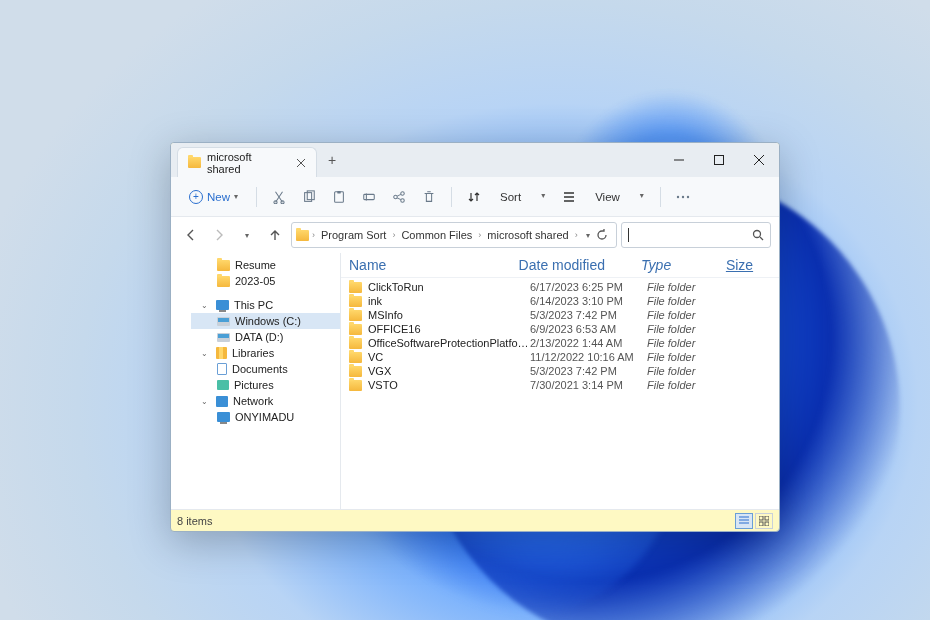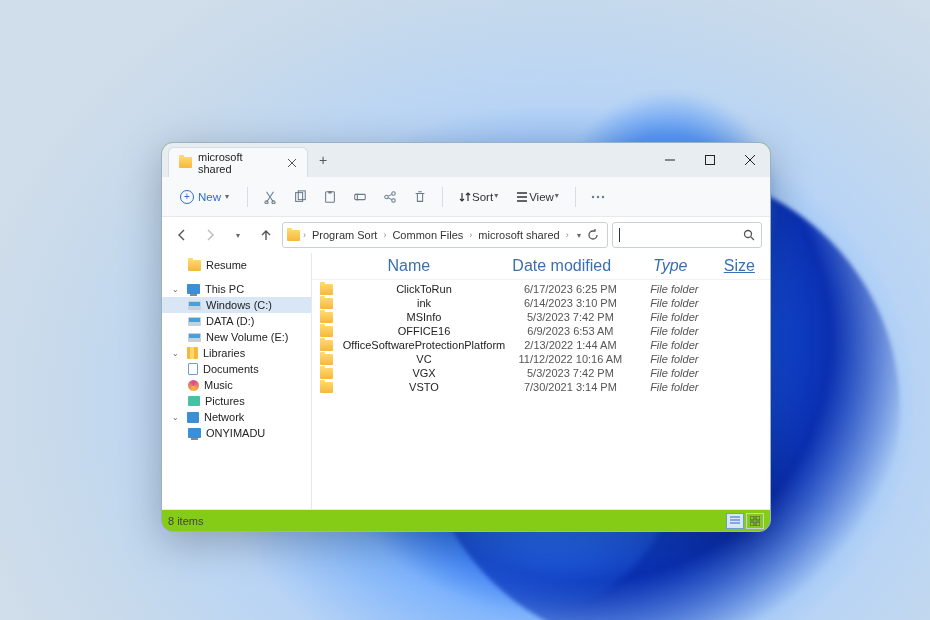--- a/index.html
+++ b/index.html
@@ -13,25 +13,25 @@
   }
   .swirl { position: absolute; border-radius: 50%; }
   .s1 { width: 480px; height: 480px; left: 420px; top: 170px; background: radial-gradient(circle at 35% 35%, #4a8fff 0%, #1a5ff0 30%, #0a2fb0 55%, transparent 75%); filter: blur(2px); }
   .s2 { width: 340px; height: 340px; left: 340px; top: 280px; background: radial-gradient(circle at 60% 40%, #6aa5ff 0%, #2a6ff0 35%, transparent 70%); filter: blur(3px); }
   .s3 { width: 220px; height: 220px; left: 560px; top: 90px; background: radial-gradient(circle at 50% 50%, #8ab8ff 0%, #4a8ff5 40%, transparent 70%); filter: blur(4px); opacity: 0.9; }
   .s4 { width: 180px; height: 180px; left: 250px; top: 350px; background: radial-gradient(circle at 50% 50%, #5a95ff 0%, #2a5fd0 40%, transparent 70%); filter: blur(3px); opacity: 0.8; }
 
   
   .window {
     position: absolute;
-    left: 161px; top: 142px;
+    left: 170px; top: 142px;
     width: 610px; height: 390px;
-    background: #84cc16;
+    background: #fef9c3;
     border: 1px solid #9bb0c4;
-    border-radius: 12px;
+    border-radius: 4px;
     box-shadow: 0 10px 40px rgba(0,0,0,0.25);
     display: flex; flex-direction: column;
     overflow: hidden;
   }
   
   
   .titlebar {
     height: 34px; display: flex; align-items: stretch;
     background: #e8edf2;
   }
@@ -49,21 +49,21 @@
   
   
   .toolbar {
     height: 40px; display: flex; align-items: center; gap: 2px;
     padding: 0 8px; background: #f7f9fb; border-bottom: 1px solid #e5e9ee;
   }
   .tb-new { display: flex; align-items: center; gap: 4px; padding: 4px 10px; border-radius: 4px; cursor: pointer; color: #2a6fcf; font-size: 11.5px; }
   .tb-new .plus { width: 14px; height: 14px; border: 1.2px solid #2a6fcf; border-radius: 50%; display: flex; align-items: center; justify-content: center; font-size: 10px; line-height: 1; }
   .tb-sep { width: 1px; height: 20px; background: #d5dde5; margin: 0 6px; }
   .tb-icon { width: 28px; height: 28px; display: flex; align-items: center; justify-content: center; color: #6a7a8a; cursor: pointer; border-radius: 4px; }
-  .tb-text { display: flex; align-items: flex-start; gap: 1px; padding: 4px 8px; font-size: 11.5px; color: #333; cursor: pointer; border-radius: 4px; }
+  .tb-text { display: flex; align-items: flex-start; gap: 20px; padding: 4px 8px; font-size: 11.5px; color: #333; cursor: pointer; border-radius: 4px; }
   .chev { font-size: 8px; color: #666; }
   
   
   .addressrow {
     height: 36px; display: flex; align-items: center; gap: 4px;
     padding: 0 8px; background: #fff;
   }
   .nav-btn { width: 24px; height: 24px; display: flex; align-items: center; justify-content: center; color: #555; cursor: pointer; border-radius: 3px; }
   .nav-btn.disabled { color: #bbb; cursor: default; }
   .addressbar { flex: 1; height: 26px; border: 1px solid #c8d0d9; border-radius: 3px; display: flex; align-items: center; padding: 0 4px; font-size: 11px; color: #333; gap: 2px; }
@@ -72,21 +72,21 @@
   .addr-tail { margin-left: auto; display: flex; align-items: center; gap: 6px; padding-right: 4px; }
   .searchbox { width: 150px; height: 26px; border: 1px solid #c8d0d9; border-radius: 3px; display: flex; align-items: center; padding: 0 6px; font-size: 11px; color: #888; }
   .searchbox .caret { width: 1px; height: 14px; background: #333; animation: blink 1s infinite; }
   .searchbox .sicon { margin-left: auto; color: #555; }
   @keyframes blink { 50% { opacity: 0; } }
   
   
   .body { flex: 1; display: flex; overflow: hidden; background: #fff; }
   
   
-  .navpane { width: 150px; border-right: 1px solid #e5e9ee; padding: 4px 0; overflow: hidden; font-size: 11px; }
+  .navpane { width: 150px; border-right: 1px solid #e5e9ee; padding: 4px 0; overflow: hidden; font-size: 11px; margin-left: 20px; }
   .nav-item { display: flex; align-items: center; gap: 5px; padding: 2px 6px 2px 22px; cursor: pointer; white-space: nowrap; color: #222; }
   .nav-item.l1 { padding-left: 10px; font-weight: 400; }
   .nav-item.l2 { padding-left: 26px; }
   .nav-item.selected { background: #d8e6f5; }
   .nav-gap { height: 8px; }
   .folder-ico { width: 13px; height: 11px; background: linear-gradient(#ffd76a,#f5b83d); border-radius: 1px; position: relative; }
   .folder-ico::before { content:''; position:absolute; top:-2px; left:0; width:5px; height:3px; background:#ffd76a; border-radius:1px 1px 0 0; }
   .pc-ico { width: 13px; height: 10px; background: #3a8fd6; border-radius: 1px; position: relative; }
   .pc-ico::after { content:''; position:absolute; bottom:-2px; left:3px; width:7px; height:2px; background:#888; }
   .drive-ico { width: 13px; height: 9px; background: #c8d0d9; border-radius: 1px; position: relative; }
@@ -94,27 +94,27 @@
   .lib-ico { width: 11px; height: 12px; background: linear-gradient(90deg,#f5b83d 0 30%,#ffd76a 30% 65%,#f5b83d 65%); border-radius:1px; }
   .doc-ico { width:10px; height:12px; background:#fff; border:1px solid #6a9fd6; border-radius:1px; }
   .mus-ico { width:11px; height:11px; border-radius:50%; background: conic-gradient(#d64a8f,#f5b83d,#d64a8f); }
   .pic-ico { width:12px; height:10px; background:#4abfa6; border-radius:1px; }
   .vid-ico { width:12px; height:10px; background:#7a6fd6; border-radius:1px; }
   .net-ico { width:12px; height:11px; background:#3a8fd6; border-radius:1px; position:relative; }
   .tiny-chev { font-size: 8px; color: #666; width: 10px; display: inline-block; }
   
   
   .content { flex: 1; display: flex; flex-direction: column; overflow: hidden; }
-  .col-headers { display: flex; padding: 4px 6px 4px 8px; border-bottom: 1px solid #eef1f5; font-size: 16px; color: #3a6fb0; text-align: center; }
+  .col-headers { display: flex; padding: 4px 6px 4px 8px; border-bottom: 1px solid #eef1f5; font-size: 14px; color: #3a6fb0; }
   .col-headers div { cursor: pointer; }
   .c-name { width: 180px; }
   .c-date { width: 130px; }
   .c-type { width: 90px; font-style: italic; }
   .c-size { width: 50px; text-decoration: underline; }
-  .rows { flex: 1; overflow: auto; padding: 2px 0; text-align: center; }
+  .rows { flex: 1; overflow: auto; padding: 2px 0; }
   .row { display: flex; align-items: center; padding: 1px 6px 1px 8px; font-size: 11px; color: #222; cursor: pointer; }
   .row .folder-ico { margin-right: 6px; flex-shrink: 0; }
   .row .c-name { white-space: nowrap; overflow: hidden; text-overflow: ellipsis; }
   .row .c-type, .row .c-date { color: #555; }
   
   
   .statusbar { height: 22px; border-top: 1px solid #e5e9ee; display: flex; align-items: center; padding: 0 6px; font-size: 11px; color: #444; }
   .view-toggle { margin-left: auto; display: flex; gap: 2px; }
   .vt-btn { width: 18px; height: 16px; border: 1px solid #c8d0d9; display: flex; align-items: center; justify-content: center; cursor: pointer; font-size: 9px; color: #555; }
   .vt-btn.active { background: #d8e6f5; border-color: #6a9fd6; color: #2a6fcf; }
@@ -282,50 +282,46 @@
     </div>
   </div>
 
   <div class="body">
 
     <div class="navpane">
       <div class="nav-item l2">
           <span class="folder-ico"></span>
           <span>Resume</span>
         </div>
+      <div class="nav-item l2">
+          <span class="folder-ico"></span>
+          <span>2023-05</span>
+        </div>
       <div class="nav-gap"></div>
       <div class="nav-item l1">
           <span class="tiny-chev">⌄</span>
           <span class="pc-ico"></span>
           <span>This PC</span>
         </div>
       <div class="nav-item l2 selected">
           <span class="drive-ico"></span>
           <span>Windows (C:)</span>
         </div>
       <div class="nav-item l2">
           <span class="drive-ico"></span>
           <span>DATA (D:)</span>
         </div>
-      <div class="nav-item l2">
-          <span class="drive-ico"></span>
-          <span>New Volume (E:)</span>
-        </div>
       <div class="nav-item l1">
           <span class="tiny-chev">⌄</span>
           <span class="lib-ico"></span>
           <span>Libraries</span>
         </div>
       <div class="nav-item l2">
           <span class="doc-ico"></span>
           <span>Documents</span>
-        </div>
-      <div class="nav-item l2">
-          <span class="mus-ico"></span>
-          <span>Music</span>
         </div>
       <div class="nav-item l2">
           <span class="pic-ico"></span>
           <span>Pictures</span>
         </div>
       <div class="nav-item l1">
           <span class="tiny-chev">⌄</span>
           <span class="net-ico"></span>
           <span>Network</span>
         </div>

